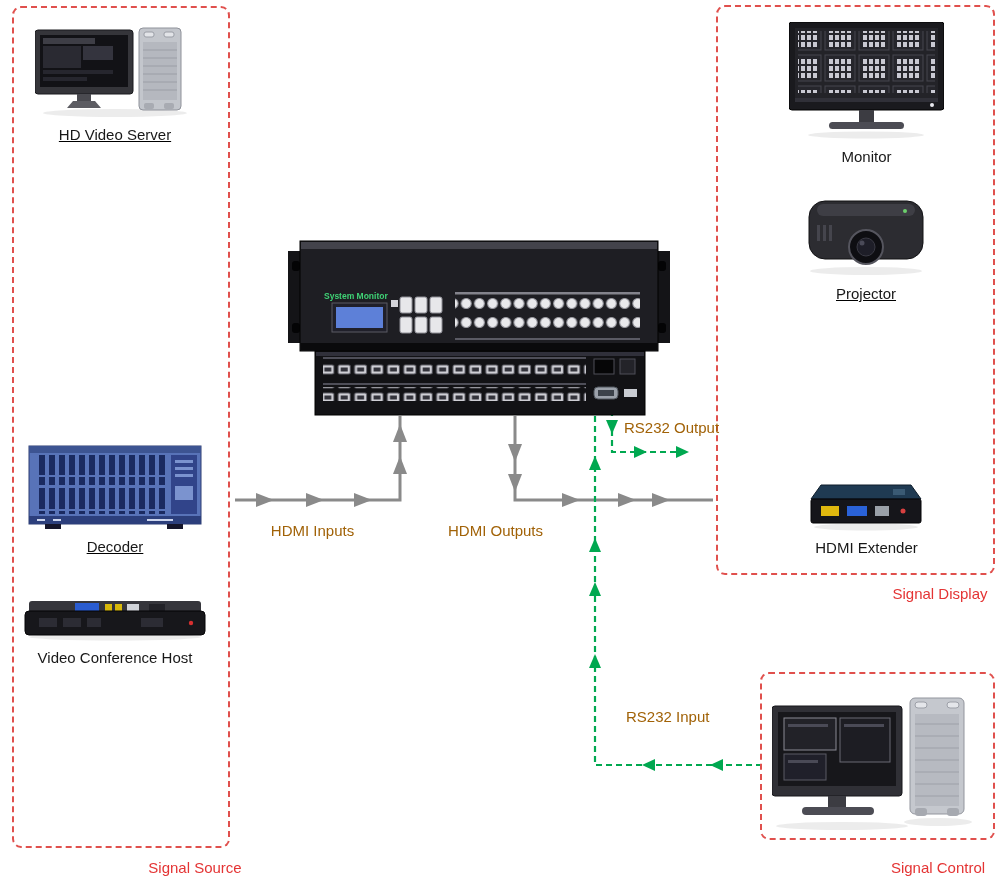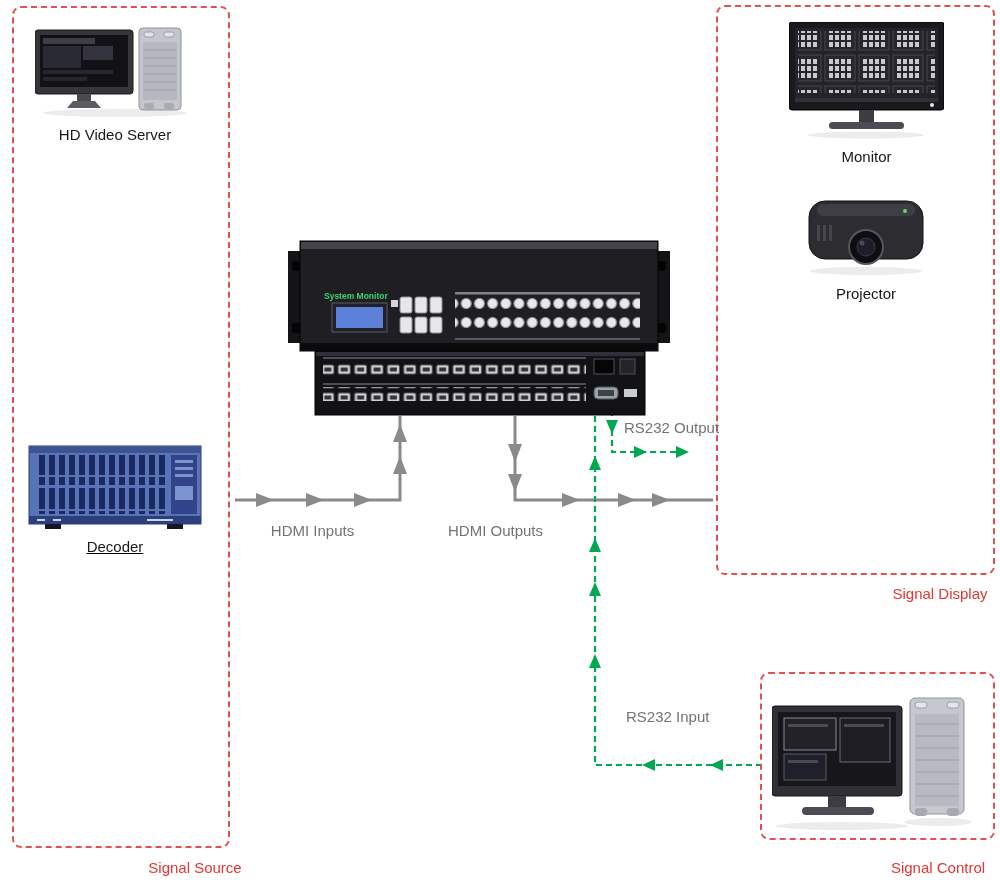--- a/index.html
+++ b/index.html
@@ -7,21 +7,21 @@
   .canvas { position:relative; width:1000px; height:881px; background:#fff; overflow:hidden; }
   .wires { position:absolute; left:0; top:0; }
   .gray-line { stroke:#8a8a8a; stroke-width:3; fill:none; }
   .green-line { stroke:#00a850; stroke-width:2.2; fill:none; stroke-dasharray:6 4; }
   .ga { fill:#8a8a8a; }
   .gr { fill:#00a850; }
   .section-box { position:absolute; border:2px dashed #e0504d; border-radius:9px; }
   .section-label { position:absolute; font-size:15px; color:#e43434; text-align:center; }
   .device { position:absolute; text-align:center; }
   .dev-label { margin-top:4px; font-size:15px; color:#181818; }
-  .conn-label { position:absolute; font-size:15px; color:#737373; white-space:nowrap; }
+  .conn-label { position:absolute; font-size:15px; color:#a16207; white-space:nowrap; }
   .matrix-wrap { position:absolute; left:288px; top:237px; }
   svg text { font-family:"Liberation Sans", sans-serif; }
 </style>
 </head>
 <body>
 
 <div class="canvas">
 
   <svg class="wires" width="1000" height="881" viewBox="0 0 1000 881">
 
@@ -59,21 +59,21 @@
 
   <div class="section-label" style="left:115px; top:859px; width:160px;">Signal Source</div>
   <div class="section-label" style="left:870px; top:585px; width:140px;">Signal Display</div>
   <div class="section-label" style="left:868px; top:859px; width:140px;">Signal Control</div>
 
   <div class="conn-label" style="left:240px; top:522px; width:145px; text-align:center;">HDMI Inputs</div>
   <div class="conn-label" style="left:448px; top:522px; width:145px; ">HDMI Outputs</div>
   <div class="conn-label" style="left:624px; top:419px;">RS232 Output</div>
   <div class="conn-label" style="left:626px; top:708px;">RS232 Input</div>
 
-  <div class="device" style="left:35px; top:22px; width:160px;">
+  <div class="device" style="left:35px; top:22px; width:160px;text-decoration:underline;">
     <svg width="160" height="96" viewBox="0 0 160 96">
       <ellipse cx="80" cy="91" rx="72" ry="4" fill="#ececec"></ellipse>
       <rect x="104" y="6" width="42" height="82" rx="4" fill="#c3c6cc" stroke="#8f929a"></rect>
       <rect x="109" y="10" width="10" height="5" rx="2" fill="#e2e4e8" stroke="#9b9ea6"></rect>
       <rect x="129" y="10" width="10" height="5" rx="2" fill="#e2e4e8" stroke="#9b9ea6"></rect>
       <rect x="108" y="20" width="34" height="58" fill="#b5b8bf"></rect>
       <g stroke="#9b9ea6" stroke-width="1">
         <line x1="108" y1="28" x2="142" y2="28"></line>
           <line x1="108" y1="36" x2="142" y2="36"></line>
         <line x1="108" y1="44" x2="142" y2="44"></line>
@@ -121,20 +121,40 @@
           <rect x="10" y="77" width="8" height="2"></rect>
           <rect x="26" y="77" width="8" height="2"></rect>
           <rect x="120" y="77" width="26" height="2"></rect>
         </g>
       <rect x="18" y="82" width="16" height="5" fill="#15152a"></rect>
       <rect x="140" y="82" width="16" height="5" fill="#15152a"></rect>
     </svg>
     <div class="dev-label">Decoder</div>
   </div>
 
+  <div class="device" style="left:23px; top:593px; width:184px;">
+    <svg width="184" height="48" viewBox="0 0 184 48">
+      <ellipse cx="92" cy="44" rx="86" ry="3.5" fill="#ececec"></ellipse>
+      <rect x="6" y="8" width="172" height="12" rx="3" fill="#35353b"></rect>
+      <rect x="52" y="10" width="24" height="8" fill="#2a5cd0"></rect>
+      <rect x="82" y="11" width="7" height="7" fill="#d8b80a"></rect>
+      <rect x="92" y="11" width="7" height="7" fill="#d8b80a"></rect>
+      <rect x="104" y="11" width="12" height="7" fill="#cfd2d8"></rect>
+      <rect x="126" y="11" width="16" height="7" fill="#222228"></rect>
+      <rect x="2" y="18" width="180" height="24" rx="4" fill="#17171b" stroke="#050507"></rect>
+      <g fill="#2c2c34">
+        <rect x="16" y="25" width="18" height="9"></rect>
+          <rect x="40" y="25" width="18" height="9"></rect>
+        <rect x="64" y="25" width="14" height="9"></rect>
+          <rect x="118" y="25" width="22" height="9"></rect>
+      </g>
+      <circle cx="168" cy="30" r="2.2" fill="#d83030"></circle>
+    </svg>
+    <div class="dev-label">Video Conference Host</div>
+  </div>
 
 
   <div class="device" style="left:789px; top:22px; width:155px;">
     <svg width="155" height="118" viewBox="0 0 155 118">
       <defs>
         <pattern id="mon-win" width="34" height="31" patternUnits="userSpaceOnUse">
           <rect x="2" y="2" width="30" height="26" fill="#26262c" stroke="#46464e"></rect>
           <g fill="#c9c9d2">
             <rect x="6" y="6" width="4" height="5"></rect>
               <rect x="12" y="6" width="4" height="5"></rect>
@@ -156,39 +176,52 @@
       <rect x="9" y="9" width="137" height="62" fill="url(#mon-win)"></rect>
       <rect x="6" y="76" width="143" height="4" fill="#303038"></rect>
       <circle cx="143" cy="83" r="2" fill="#e8e8ee"></circle>
       <rect x="70" y="88" width="15" height="12" fill="#3c3c42"></rect>
       <rect x="40" y="100" width="75" height="7" rx="3.5" fill="#4c4c54"></rect>
       <ellipse cx="77" cy="113" rx="58" ry="3.5" fill="#ececec"></ellipse>
     </svg>
     <div class="dev-label">Monitor</div>
   </div>
 
-  <div class="device" style="left:801px; top:185px; width:130px;">
+  <div class="device" style="left:801px; top:185px; width:130px;text-decoration:underline;">
     <svg width="130" height="92" viewBox="0 0 130 92">
       <ellipse cx="65" cy="86" rx="56" ry="4" fill="#ececec"></ellipse>
       <rect x="8" y="16" width="114" height="58" rx="16" fill="#2c2c31" stroke="#121215"></rect>
       <rect x="16" y="19" width="98" height="12" rx="6" fill="#3e3e45"></rect>
       <circle cx="65" cy="62" r="17" fill="#0e0e12" stroke="#55555e" stroke-width="2"></circle>
       <circle cx="65" cy="62" r="9" fill="#1e1e28" stroke="#3a3a44"></circle>
       <circle cx="61" cy="58" r="2.5" fill="#4a4a58"></circle>
       <g fill="#45454d">
           <rect x="16" y="40" width="3" height="16"></rect>
           <rect x="22" y="40" width="3" height="16"></rect>
           <rect x="28" y="40" width="3" height="16"></rect>
         </g>
       <circle cx="104" cy="26" r="2" fill="#6cd06c"></circle>
     </svg>
     <div class="dev-label">Projector</div>
   </div>
 
 
+  <div class="device" style="left:809px; top:479px; width:115px;">
+    <svg width="115" height="52" viewBox="0 0 115 52">
+      <ellipse cx="57" cy="48" rx="52" ry="3.5" fill="#ececec"></ellipse>
+      <polygon points="12,6 102,6 112,20 2,20" fill="#1f3a52" stroke="#0e1c2a"></polygon>
+      <rect x="2" y="20" width="110" height="24" rx="2" fill="#15151a" stroke="#040406"></rect>
+      <rect x="12" y="27" width="18" height="10" fill="#e0b80e"></rect>
+      <rect x="38" y="27" width="20" height="10" fill="#2a62d8"></rect>
+      <rect x="66" y="27" width="14" height="10" fill="#9aa0a8"></rect>
+      <circle cx="94" cy="32" r="2.5" fill="#d84040"></circle>
+      <rect x="84" y="10" width="12" height="6" fill="#3a5a74"></rect>
+    </svg>
+    <div class="dev-label">HDMI Extender</div>
+  </div>
 
   <div class="device" style="left:772px; top:692px; width:205px;">
     <svg width="205" height="142" viewBox="0 0 205 142">
       <ellipse cx="70" cy="134" rx="66" ry="4" fill="#ececec"></ellipse>
       <ellipse cx="166" cy="130" rx="34" ry="4" fill="#ececec"></ellipse>
       <rect x="138" y="6" width="54" height="116" rx="5" fill="#c5c8ce" stroke="#92959d"></rect>
       <rect x="143" y="10" width="12" height="6" rx="3" fill="#e4e6ea" stroke="#9da0a8"></rect>
       <rect x="175" y="10" width="12" height="6" rx="3" fill="#e4e6ea" stroke="#9da0a8"></rect>
       <rect x="143" y="22" width="44" height="92" fill="#b7bac1"></rect>
       <g stroke="#9da0a8" stroke-width="1">

